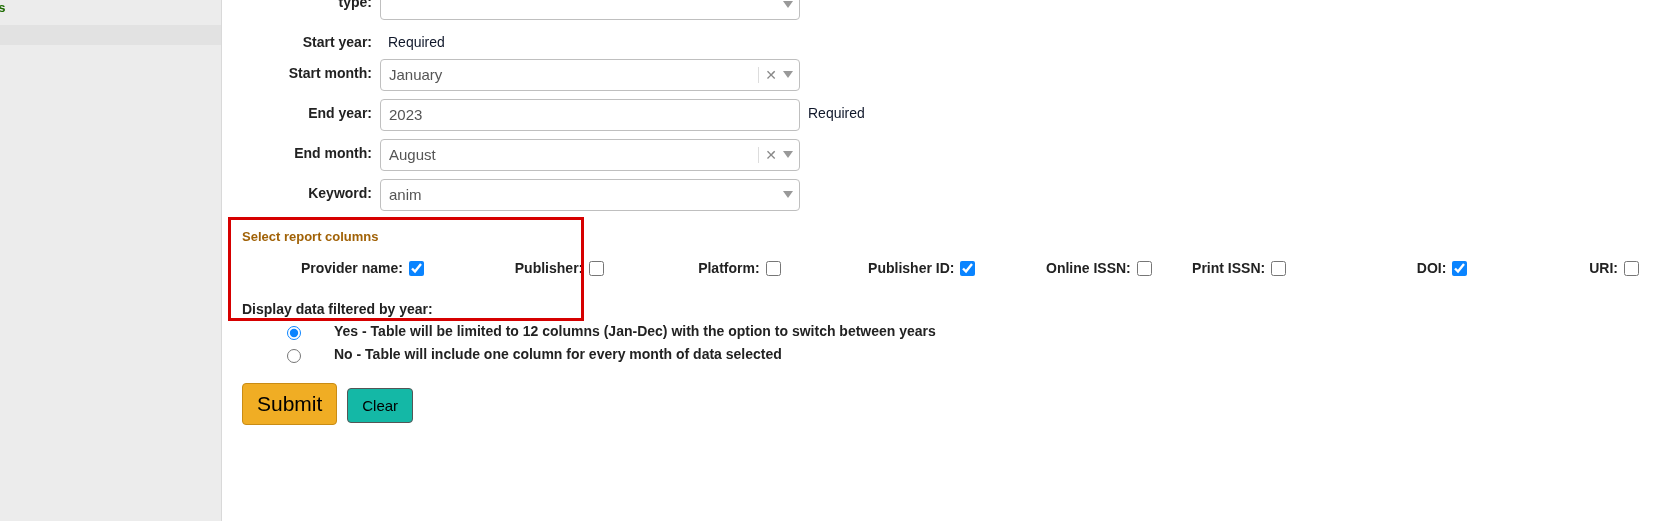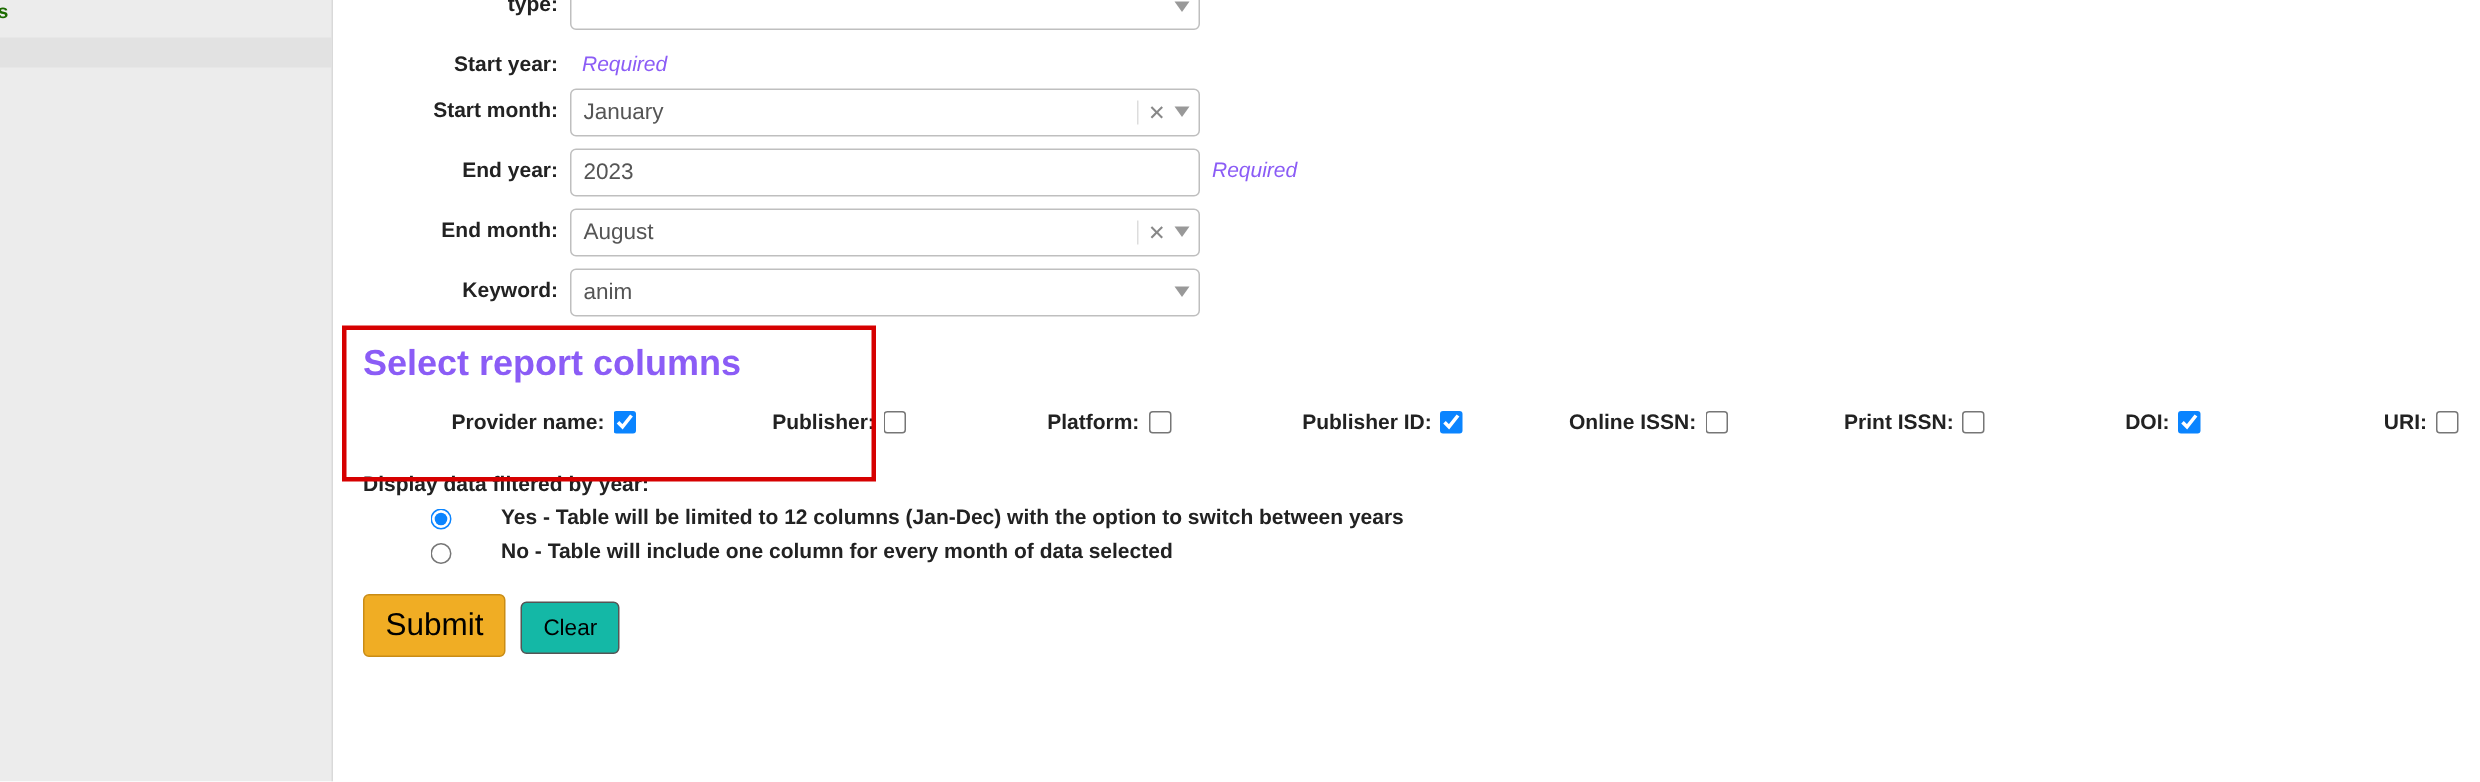--- a/index.html
+++ b/index.html
@@ -94,30 +94,29 @@
     font-size: 14px;
   }
   .chevron {
     width: 0; height: 0;
     border-left: 5px solid transparent;
     border-right: 5px solid transparent;
     border-top: 7px solid #999;
     cursor: pointer;
   }
   .required {
-    color: #8b5cf6;
-    font-style: italic;
+    color: #0f172a;
     font-size: 14px;
     margin-left: 8px;
     padding-top: 6px;
   }
   .section-heading {
-    color: #8b5cf6;
-    font-weight: 700;
-    font-size: 24px;
+    color: #a16207;
+    font-weight: 700;
+    font-size: 13px;
     margin: 6px 0 14px 0;
   }
   .highlight-box {
     border: 3px solid #d60000;
     position: absolute;
     pointer-events: none;
   }
   .columns-row {
     display: flex;
     gap: 0;
@@ -288,21 +287,21 @@
           <input type="checkbox" style="">
         </div>
         <div class="col-opt" style="width:210px; justify-content:flex-end;">
           <span>Publisher ID:</span>
           <input type="checkbox" checked="" style="">
         </div>
         <div class="col-opt" style="width:190px; justify-content:flex-end;">
           <span>Online ISSN:</span>
           <input type="checkbox" style="">
         </div>
-        <div class="col-opt" style="width:185px; justify-content:flex-end;">
+        <div class="col-opt" style="width:185px; justify-content:center;">
           <span>Print ISSN:</span>
           <input type="checkbox" style="">
         </div>
         <div class="col-opt" style="width:155px; justify-content:flex-end;align-items:center;">
           <span>DOI:</span>
           <input type="checkbox" checked="" style="">
         </div>
         <div class="col-opt" style="width:185px; justify-content:flex-end;">
           <span>URI:</span>
           <input type="checkbox" style="">

